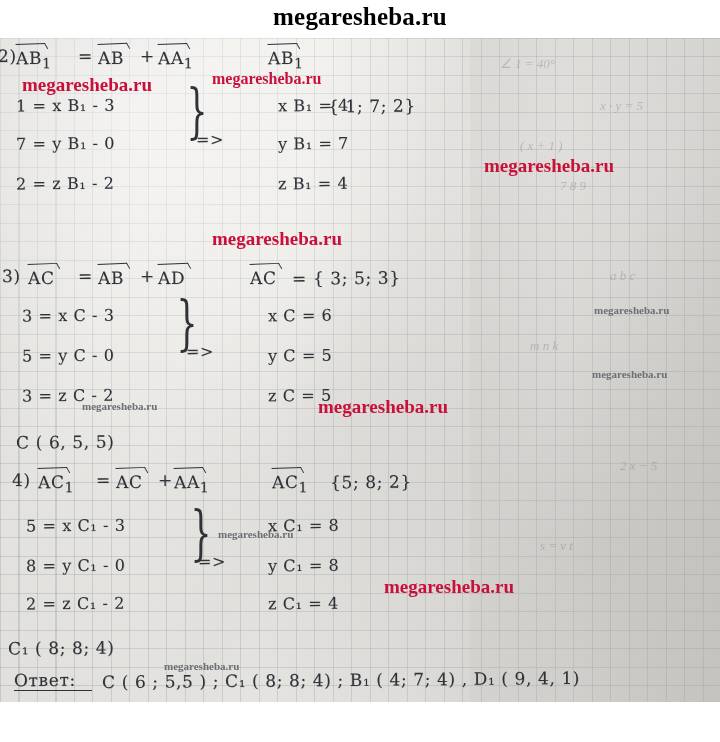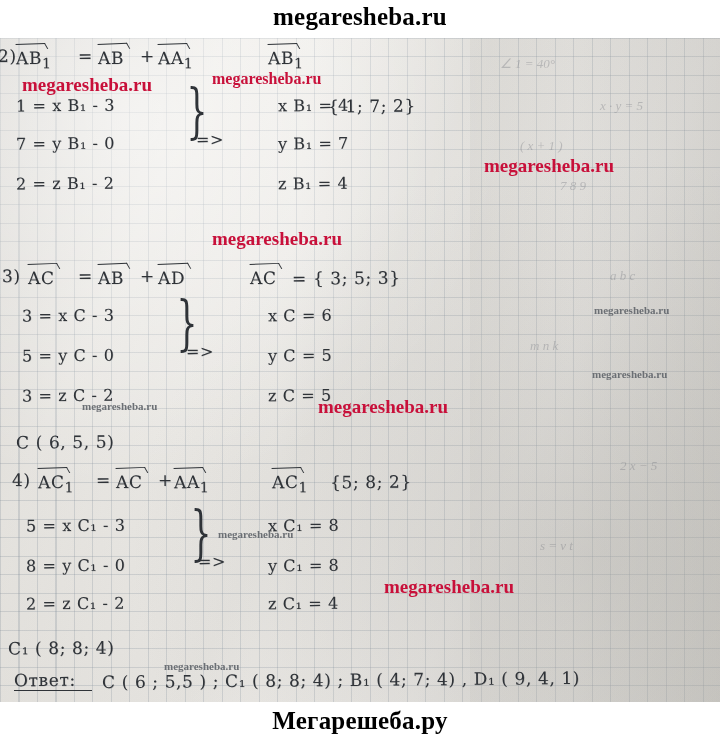--- a/index.html
+++ b/index.html
@@ -248,14 +248,13 @@
     <div class="wm red-big" style="left:318px; top:358px;">megaresheba.ru</div>
     <div class="wm red-big" style="left:384px; top:538px;">megaresheba.ru</div>
 
     <div class="wm gray" style="left:594px; top:266px;">megaresheba.ru</div>
     <div class="wm gray" style="left:592px; top:330px;">megaresheba.ru</div>
     <div class="wm gray" style="left:82px; top:362px;">megaresheba.ru</div>
     <div class="wm gray" style="left:164px; top:622px;">megaresheba.ru</div>
     <div class="wm gray" style="left:218px; top:490px;">megaresheba.ru</div>
   </div>
 
-  <div class="site-footer">Мегарешеба.ру</div>
 </div>
 
 </body></html>

